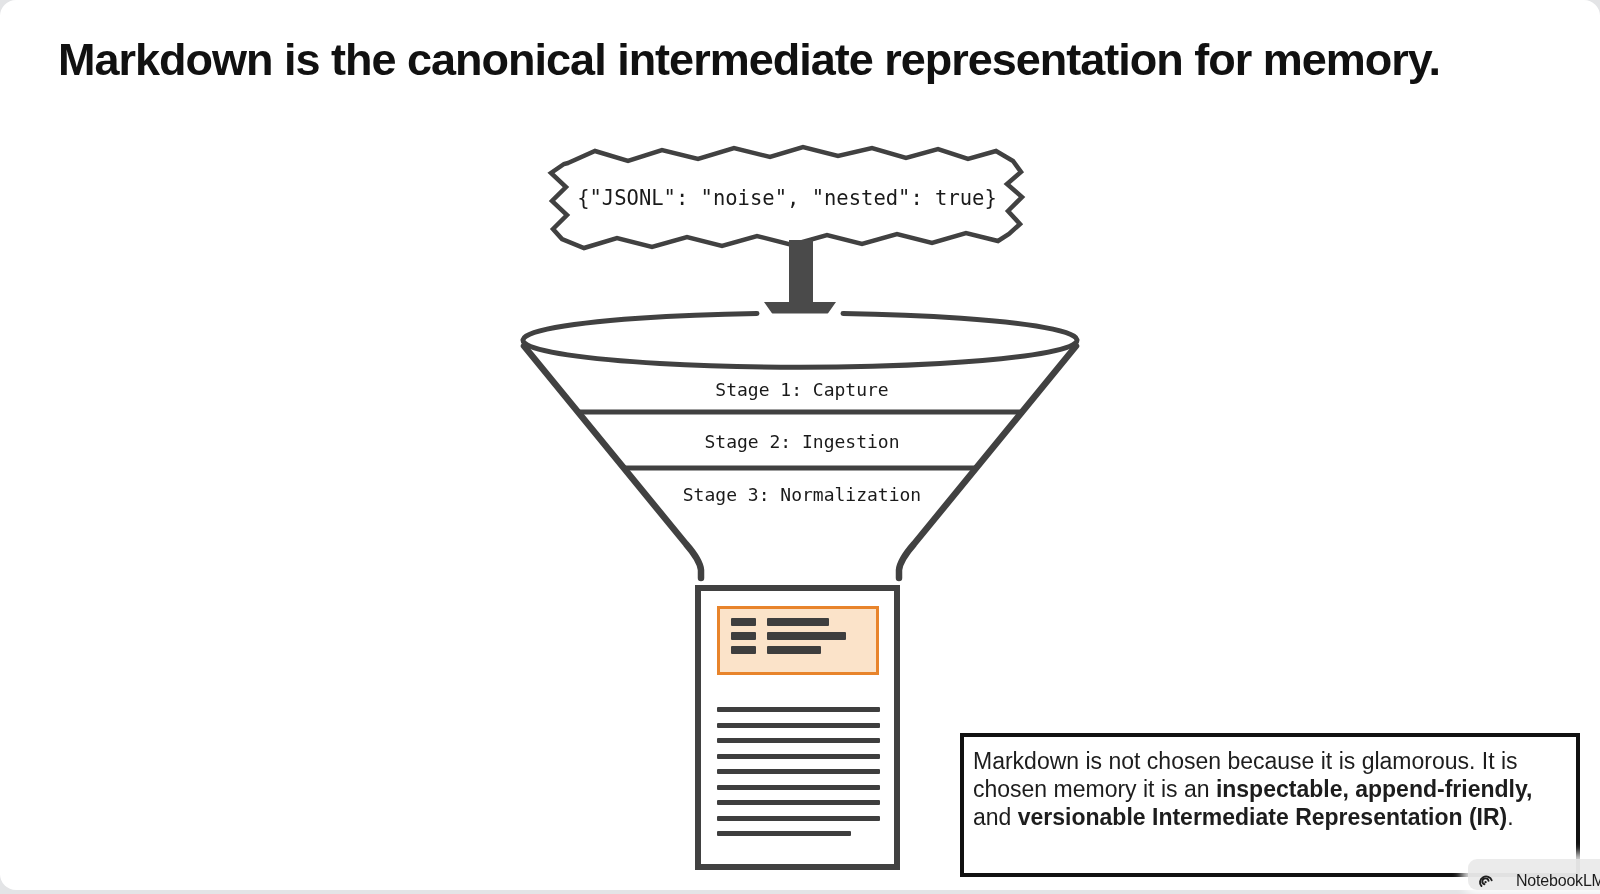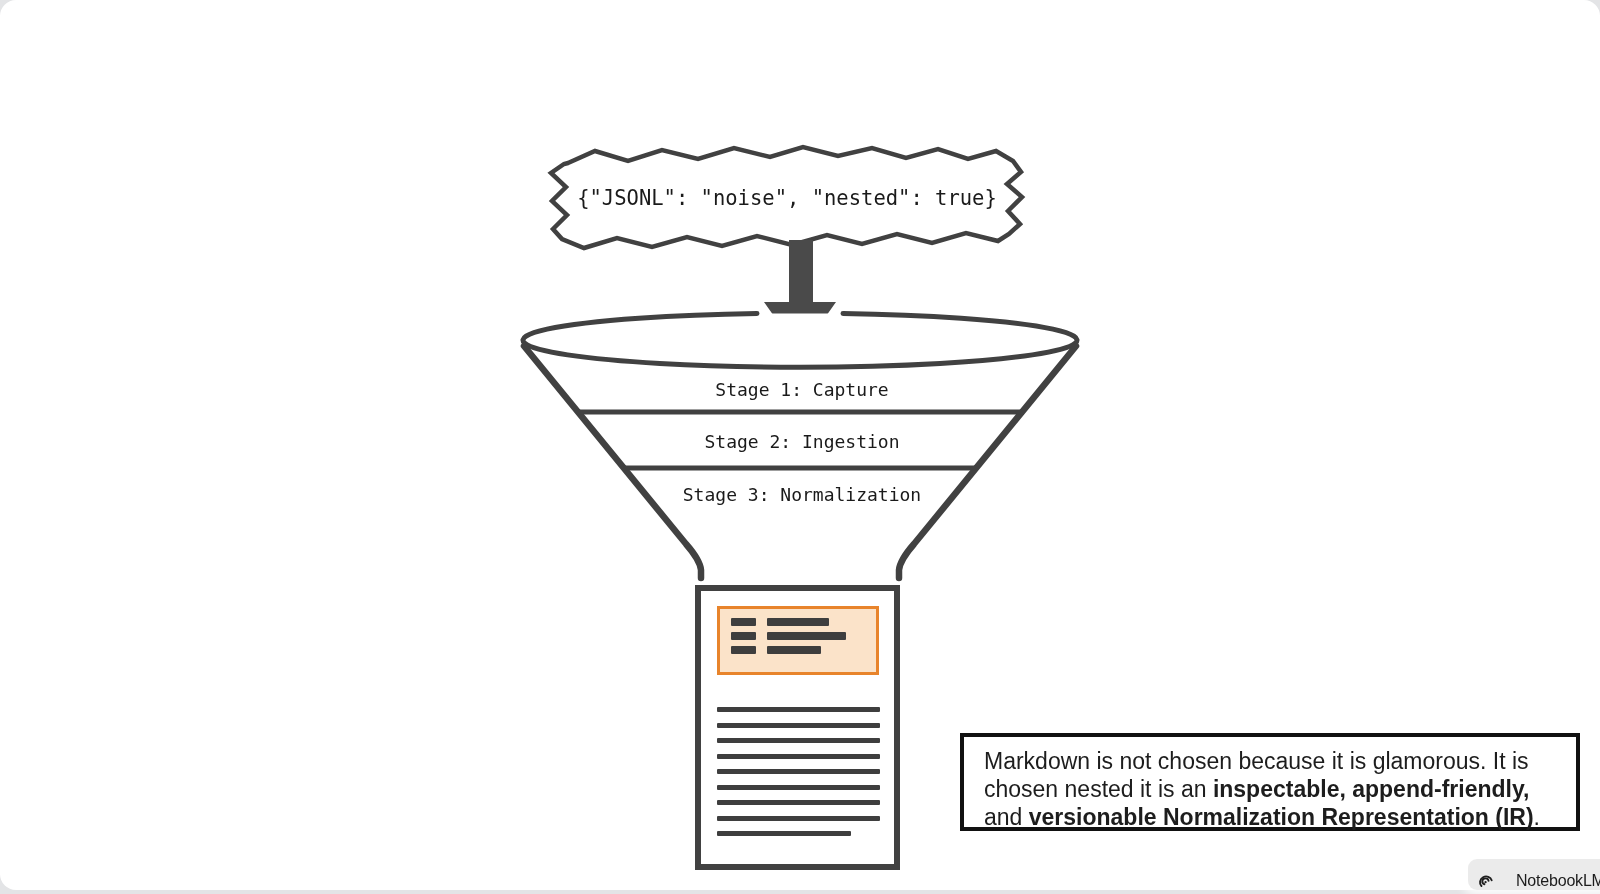--- a/index.html
+++ b/index.html
@@ -40,41 +40,42 @@
   .fm-row.r2 .val{width:79px;}
   .fm-row.r3 .val{width:54px;}
   .doc-lines{
     position:absolute;left:16px;top:116px;width:163px;
     display:flex;flex-direction:column;gap:10.5px;
   }
   .doc-line{height:5px;background:#3e3e3e;border-radius:1px;width:163px;}
   .doc-line.short{width:134px;}
   
   .note{
-    position:absolute;left:960px;top:733px;width:620px;height:98px;
+    position:absolute;left:960px;top:733px;width:620px;height:144px;
     background:#ffffff;border:4px solid #111111;box-sizing:border-box;
-    padding:10px 20px;color:#1d1d1d;
+    padding:10px 9px;color:#1d1d1d;
     font-size:23px;line-height:28px;
   }
   .note-line{white-space:nowrap;}
   .note .b{font-weight:700;text-align:center;}
   
   .badge{
     position:absolute;left:1468px;top:859px;height:31px;
     background:rgba(234,234,234,0.96);border-radius:9px;
     display:flex;align-items:flex-end;gap:21px;padding:0 11px 0 9px;
     box-shadow:0 0 10px 6px rgba(255,255,255,0.85);
   }
   .badge-label{font-size:16px;font-weight:500;color:#1c1c1c;letter-spacing:-0.2px;}
 </style>
 </head>
 <body>
 
 <div class="slide">
 
+  <h1 class="title">Markdown is the canonical intermediate representation for memory.</h1>
 
   <svg class="diagram" width="1600" height="894" viewBox="0 0 1600 894">
 
     <polygon points="568,163 595,151 628,161 662,150 698,159 734,148 770,157 803,147 838,156 872,148 906,158 938,149 968,159 996,151 1013,161 1021,172 1007,184 1022,197 1008,211 1020,224 1009,234 998,241 966,233 932,243 897,234 862,244 827,235 792,245 757,236 722,246 687,237 652,247 617,238 584,248 562,239 553,229 567,215 552,201 566,187 551,173 564,164" fill="#ffffff" stroke="#414141" stroke-width="4.5" stroke-linejoin="miter"></polygon>
     <text class="mono-label" x="787" y="205" font-size="20.5" text-anchor="middle">{"JSONL": "noise", "nested": true}</text>
 
     <polygon points="789,240 813,240 813,302 836,302 800,353 764,302 789,302" fill="#4a4a4a"></polygon>
 
     <path d="M 843,313.5 A 277,27 0 1 1 757,313.5" fill="#ffffff" stroke="#414141" stroke-width="5" stroke-linecap="round"></path>
 
@@ -112,22 +113,22 @@
       <div class="doc-line"></div>
       <div class="doc-line"></div>
       <div class="doc-line"></div>
       <div class="doc-line"></div>
       <div class="doc-line short"></div>
     </div>
   </div>
 
   <div class="note">
     <div class="note-line"><span>Markdown is not chosen because it is glamorous. It is</span></div>
-    <div class="note-line"><span>chosen nested it is an </span><span class="b">inspectable, append-friendly,</span></div>
-    <div class="note-line"><span>and </span><span class="b">versionable Normalization Representation (IR)</span><span>.</span></div>
+    <div class="note-line"><span>chosen memory it is an </span><span class="b">inspectable, append-friendly,</span></div>
+    <div class="note-line"><span>and </span><span class="b">versionable Intermediate Representation (IR)</span><span>.</span></div>
   </div>
 
   <div class="badge">
     <svg width="18" height="18" viewBox="0 0 24 24">
       <g transform="rotate(-18 12 13)" fill="none" stroke="#1f1f1f" stroke-width="2.5" stroke-linecap="round">
         <path d="M 4.5,16.5 A 8,7.5 0 1 1 19.8,13.5"></path>
         <path d="M 9,15.5 A 4.2,4 0 1 1 15.6,13"></path>
       </g>
       <circle cx="11.4" cy="13.6" r="1.5" fill="#1f1f1f"></circle>
     </svg>

